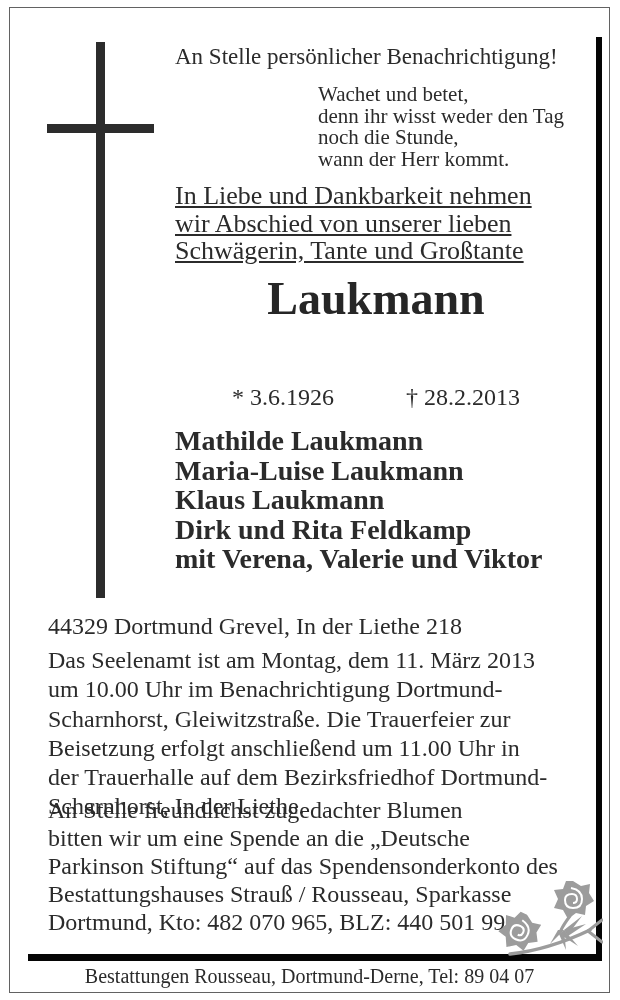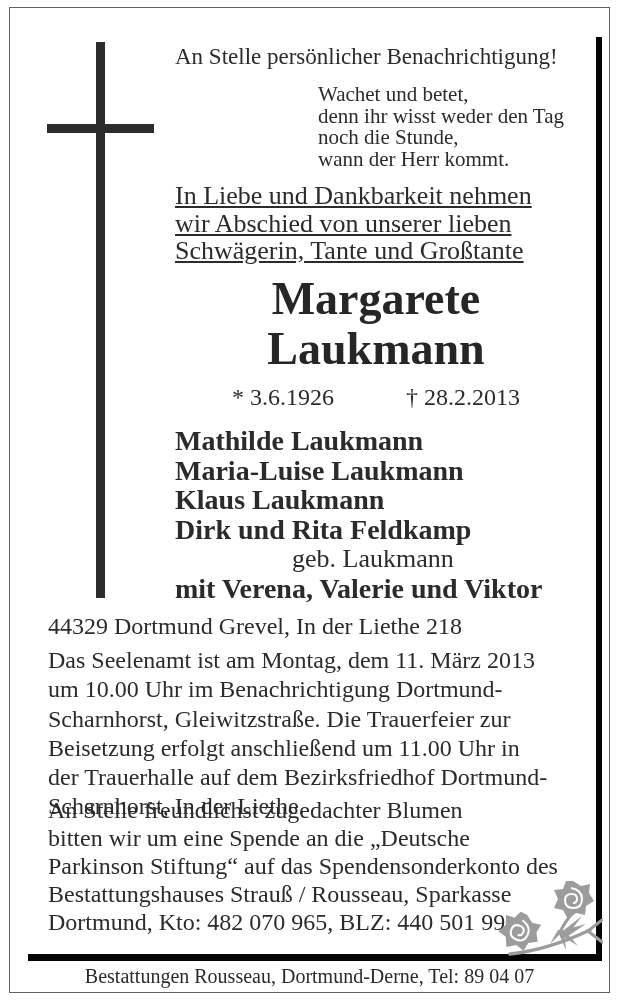--- a/index.html
+++ b/index.html
@@ -62,35 +62,33 @@
     <div class="line">wann der Herr kommt.</div>
   </div>
 
   <div class="t intro">
     <div class="line">In Liebe und Dankbarkeit nehmen</div>
     <div class="line">wir Abschied von unserer lieben</div>
     <div class="line">Schwägerin, Tante und Großtante</div>
   </div>
 
   <div class="t name-block">
-    <div class="line">Margarete</div>
     <div class="line">Laukmann</div>
   </div>
 
   <div class="t dates">
     <span>* 3.6.1926</span>
     <span>† 28.2.2013</span>
   </div>
 
   <div class="t mourners">
     <div class="line">Mathilde Laukmann</div>
     <div class="line">Maria-Luise Laukmann</div>
     <div class="line">Klaus Laukmann</div>
     <div class="line">Dirk und Rita Feldkamp</div>
-    <div class="line nee">geb. Laukmann</div>
     <div class="line">mit Verena, Valerie und Viktor</div>
   </div>
 
   <div class="t address">44329 Dortmund Grevel, In der Liethe 218</div>
 
   <div class="t service">
     <div class="line">Das Seelenamt ist am Montag, dem 11. März 2013</div>
     <div class="line">um 10.00 Uhr im Benachrichtigung Dortmund-</div>
     <div class="line">Scharnhorst, Gleiwitzstraße. Die Trauerfeier zur</div>
     <div class="line">Beisetzung erfolgt anschließend um 11.00 Uhr in</div>

